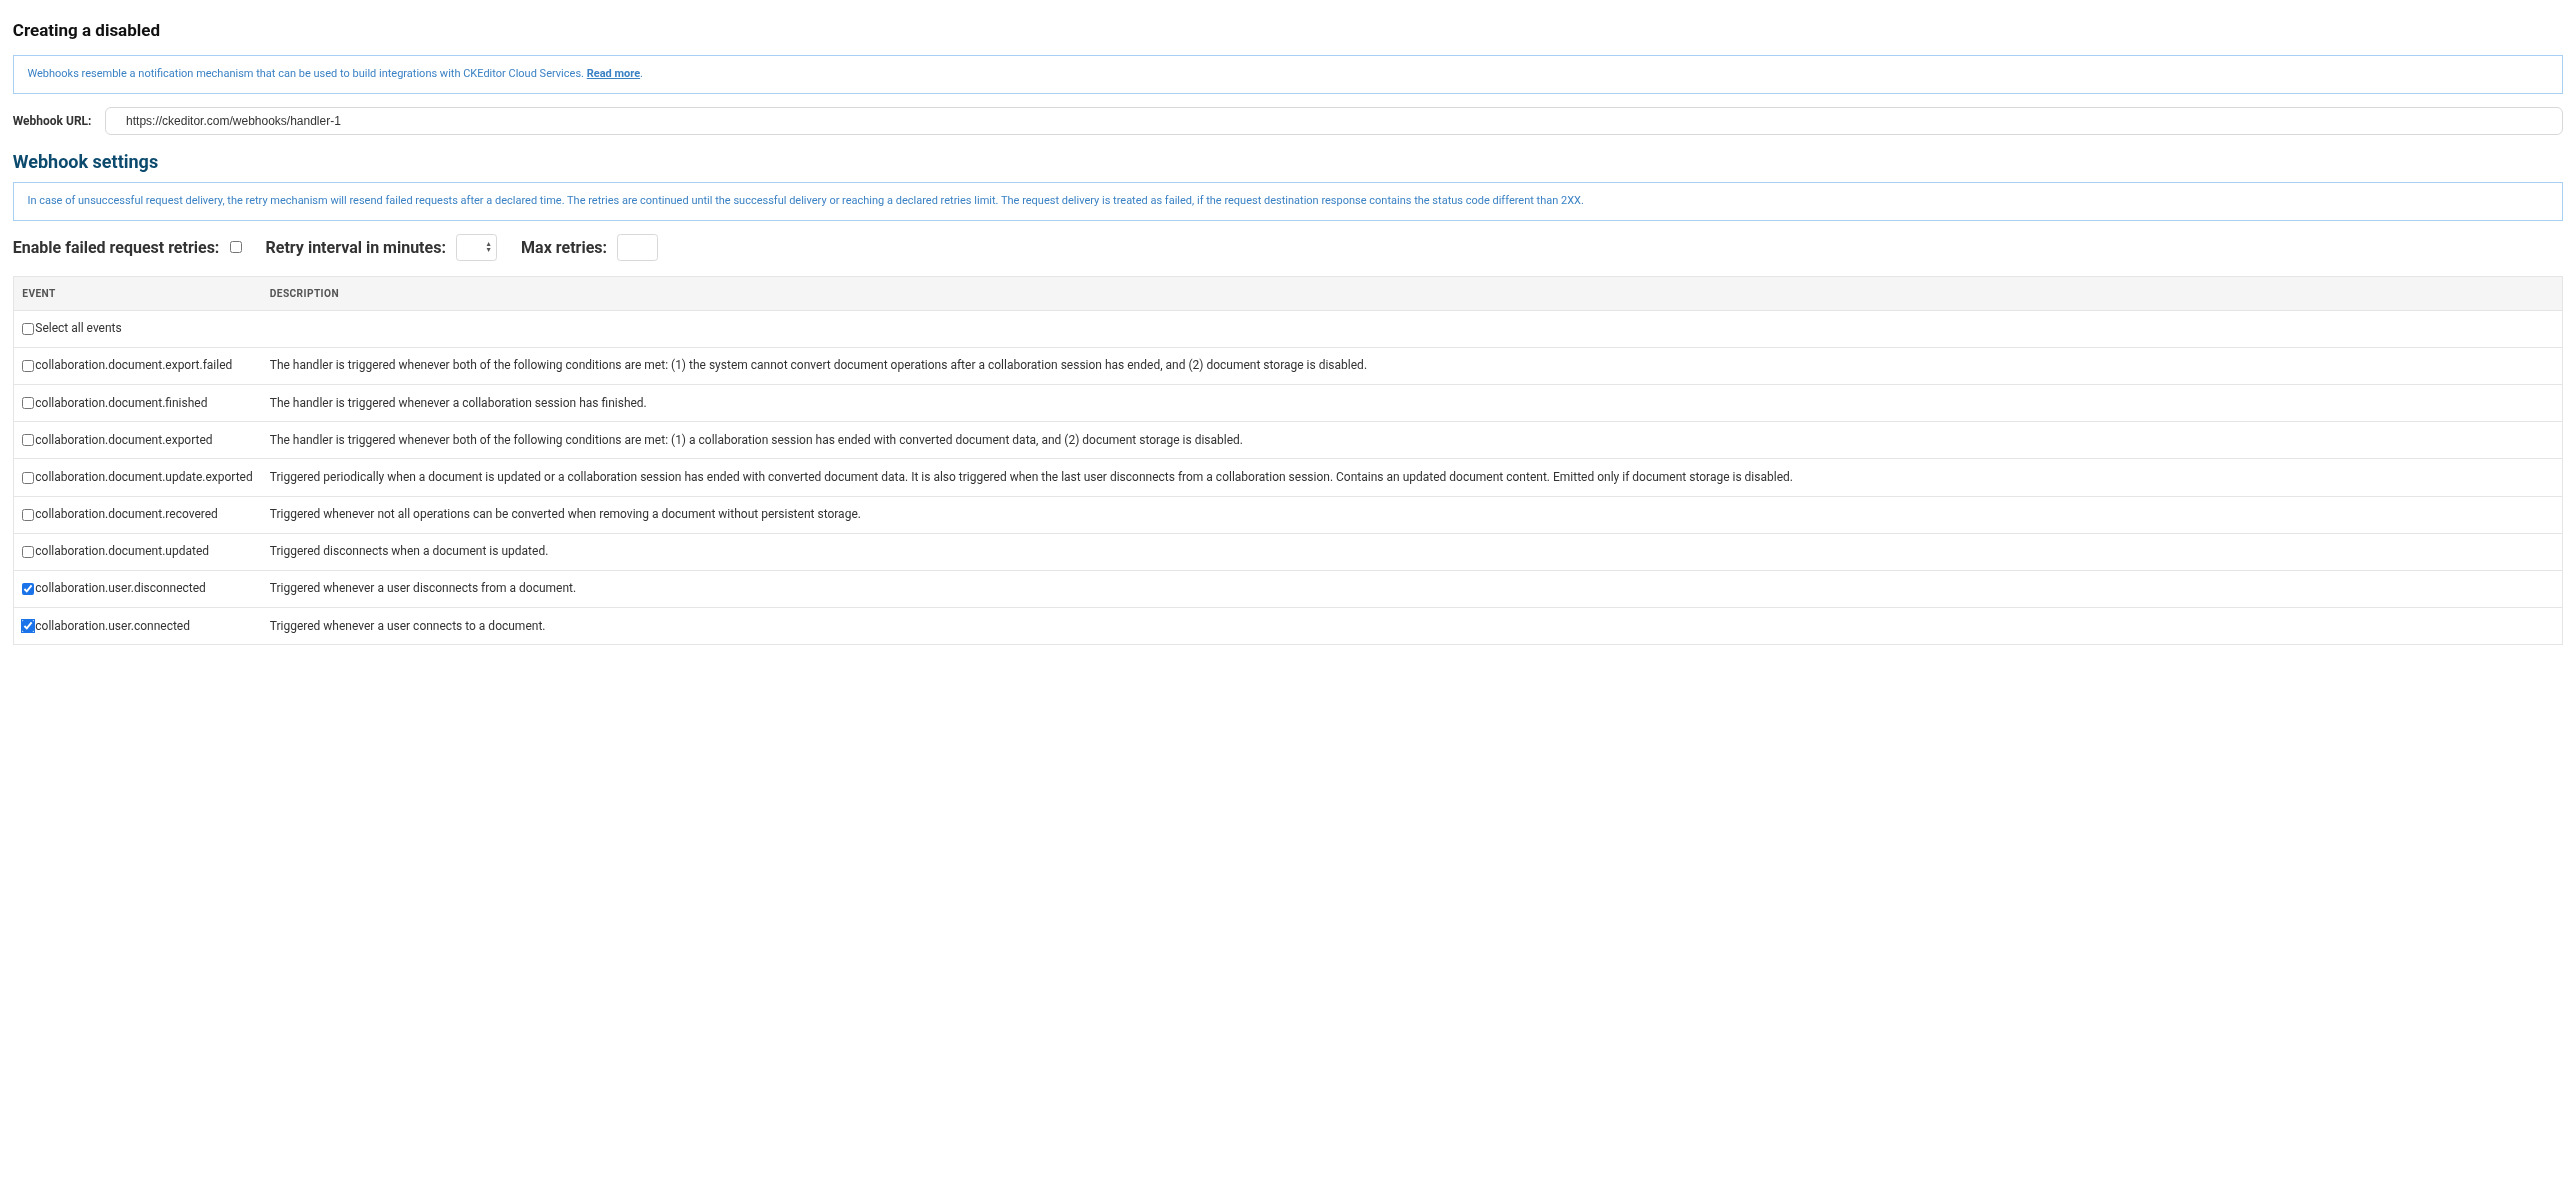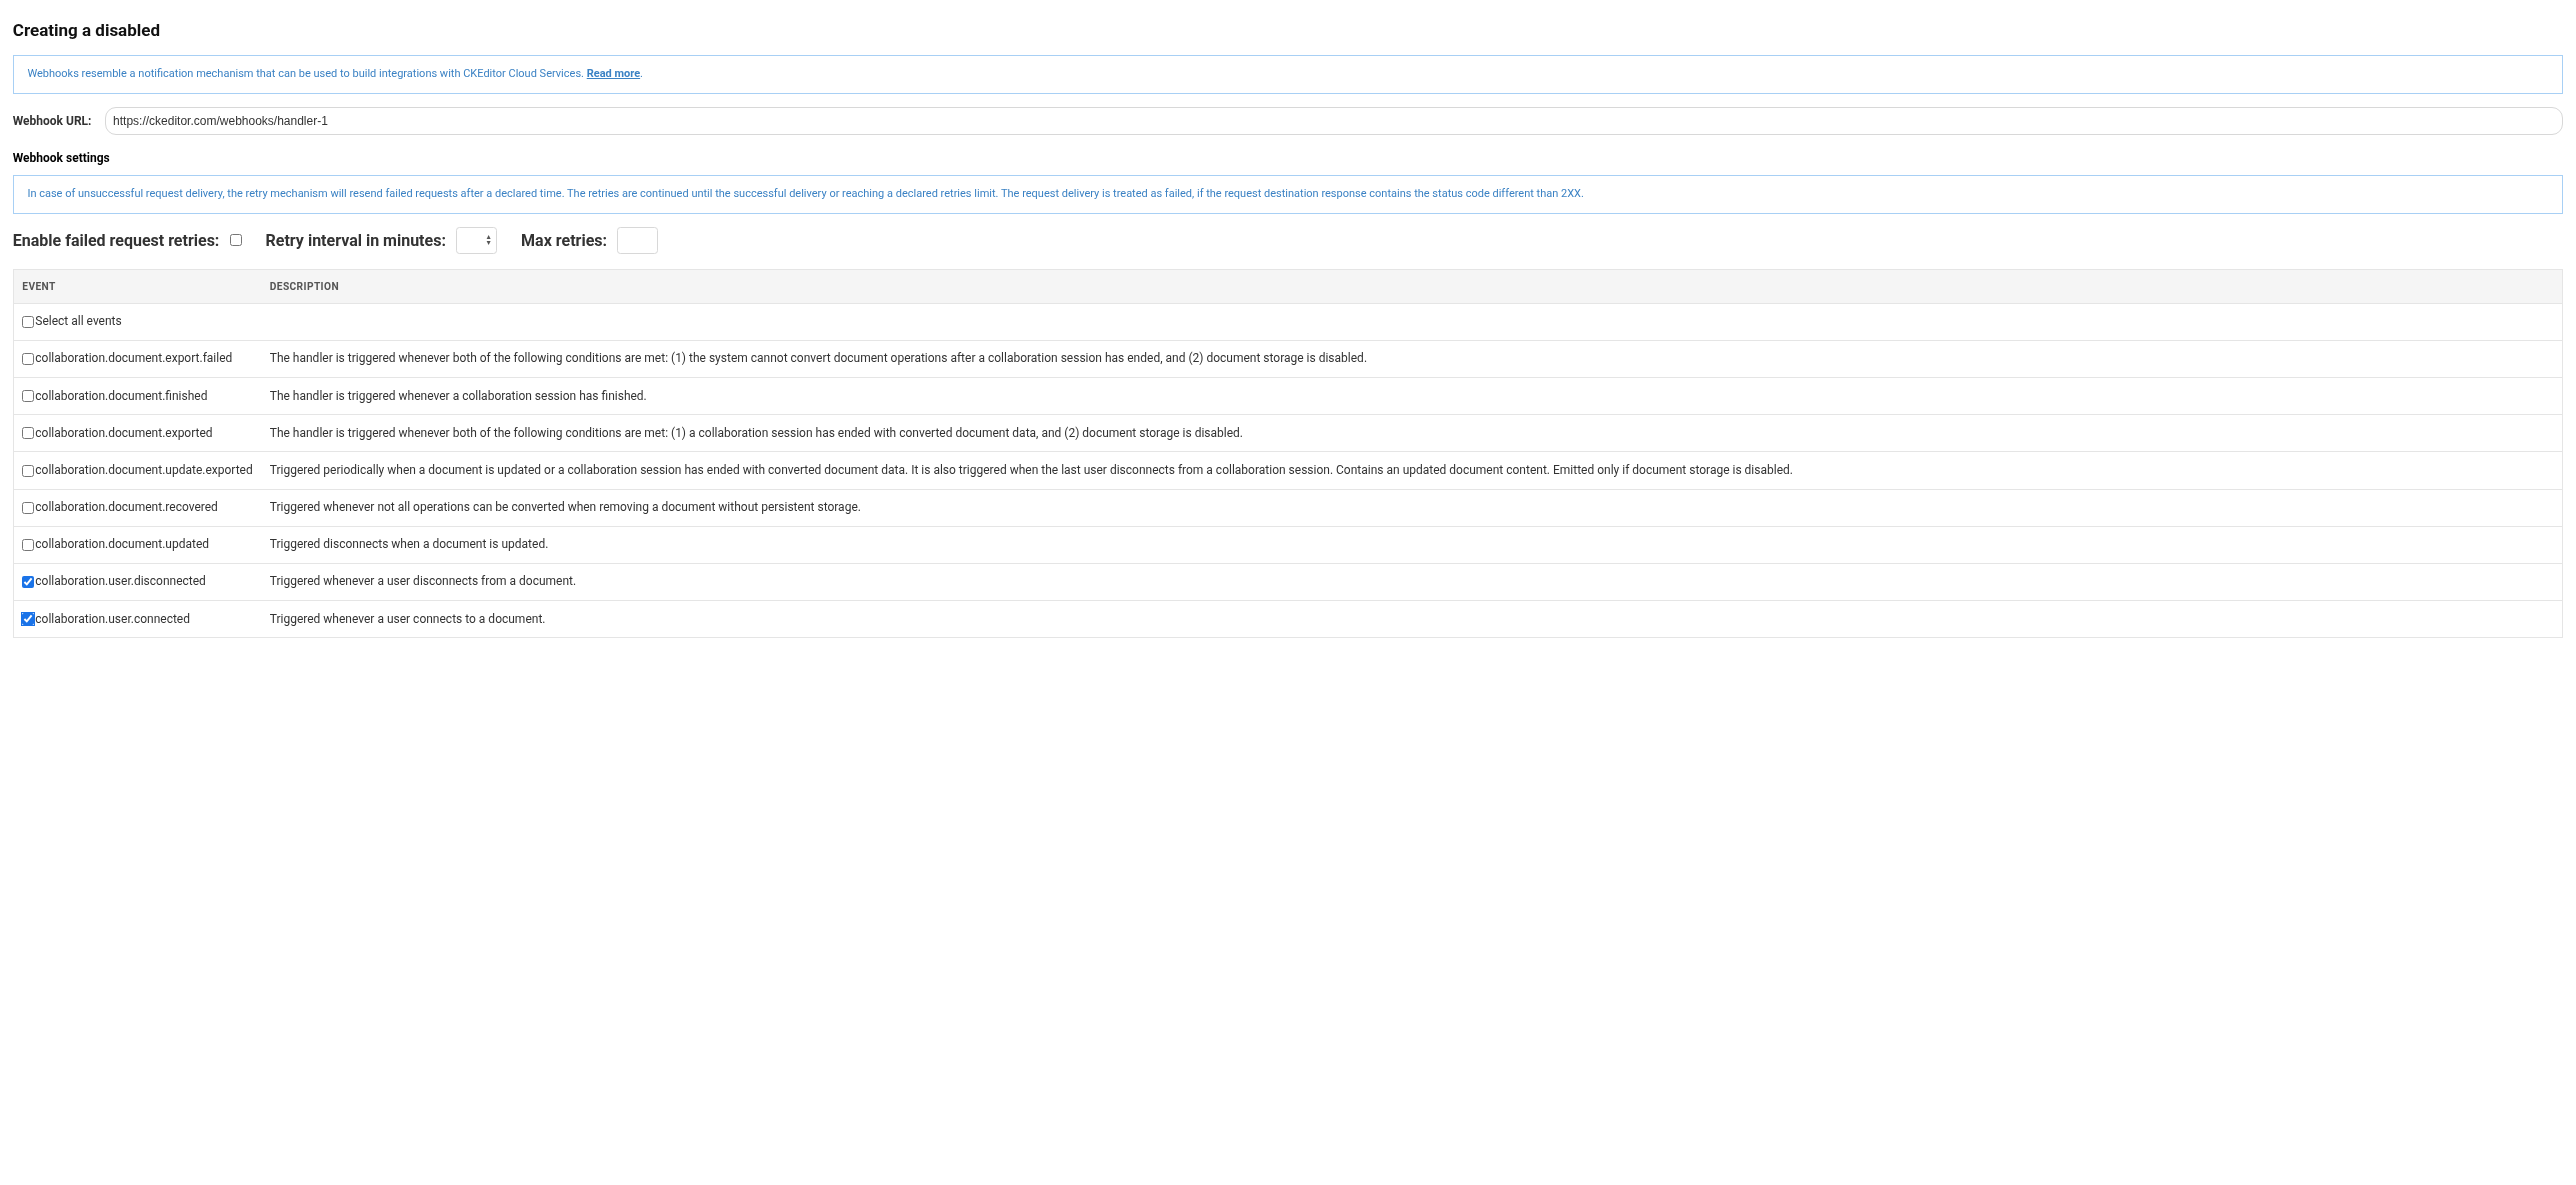--- a/index.html
+++ b/index.html
@@ -14,24 +14,24 @@
       background: #fff;
       padding: 12.8px;
     }
     h2.page-title {
       font-size: 17px;
       font-weight: 700;
       margin: 6.8px 0 15.3px 0;
       color: #111;
     }
     h3.section-title {
-      font-size: 12px;
+      font-size: 18px;
       font-weight: 700;
       margin: 15.3px 0 10.2px 0;
-      color: #000000;
+      color: #0c4a6e;
     }
     .info-box {
       border: 0.9px solid #a8d0f5;
       background: #ffffff;
       padding: 10.2px 13.6px;
       margin-bottom: 13.6px;
       font-size: 11px;
       color: #3b82c4;
       line-height: 1.5;
     }
@@ -47,22 +47,22 @@
       gap: 13.6px;
     }
     .form-row label {
       font-weight: 700;
       font-size: 12px;
       white-space: nowrap;
     }
     .text-input {
       flex: 1;
       border: 0.9px solid #d8d8d8;
-      border-radius: 11px;
-      padding: 6px 7px;
+      border-radius: 6px;
+      padding: 6px 20px;
       font-size: 12px;
       color: #333;
       background: #fff;
     }
     .settings-row {
       display: flex;
       align-items: center;
       gap: 24px;
       margin-bottom: 15.3px;
     }

